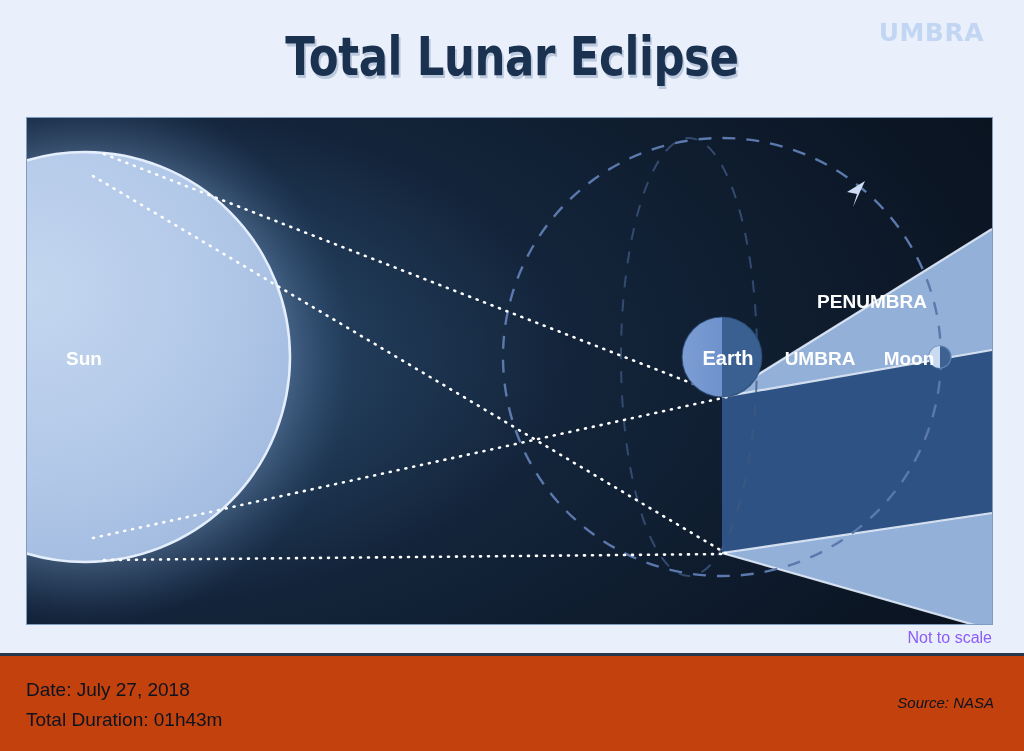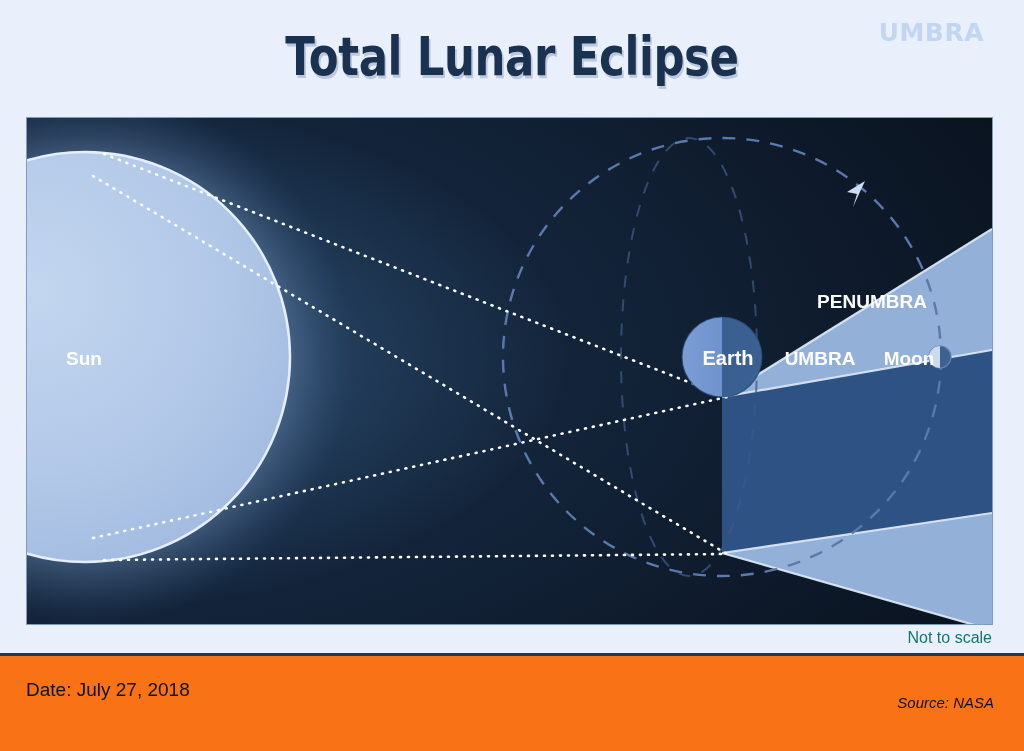--- a/index.html
+++ b/index.html
@@ -69,21 +69,21 @@
     font-weight: bold;
     paint-order: stroke;
   }
 
   
   #not-to-scale {
     position: absolute;
     right: 32px;
     top: 629px;
     font-size: 16px;
-    color: #0f766e;
+    color: #8b5cf6;
     font-family: "Liberation Sans", sans-serif;
   }
 
   
   #footer-divider {
     position: absolute;
     left: 0;
     top: 653px;
     width: 1024px;
     height: 3px;
@@ -91,21 +91,21 @@
     box-shadow: 0 2px 0 #cfd9ee;
   }
 
   
   #footer {
     position: absolute;
     left: 0;
     top: 656px;
     width: 1024px;
     height: 95px;
-    background: #f97316;
+    background: #c2410c;
   }
   #footer-meta {
     position: absolute;
     left: 26px;
     top: 19px;
     font-size: 19px;
     line-height: 30px;
     color: #0d1320;
     font-family: "Liberation Sans", sans-serif;
   }
@@ -219,15 +219,16 @@
   </svg>
 </div>
 
 <div id="not-to-scale">Not to scale</div>
 
 <div id="footer-divider"></div>
 
 <div id="footer">
   <div id="footer-meta">
     <div>Date: July 27, 2018</div>
+    <div>Total Duration: 01h43m</div>
   </div>
   <div id="source-note">Source: NASA</div>
 </div>
 
 </body></html>

